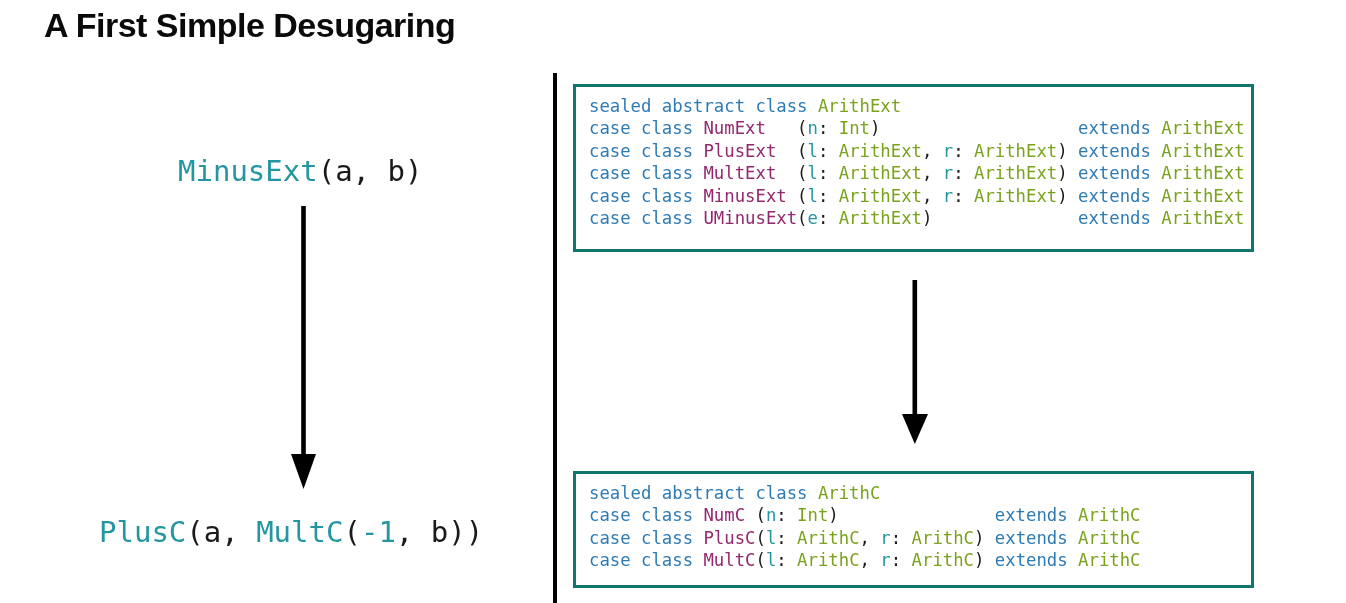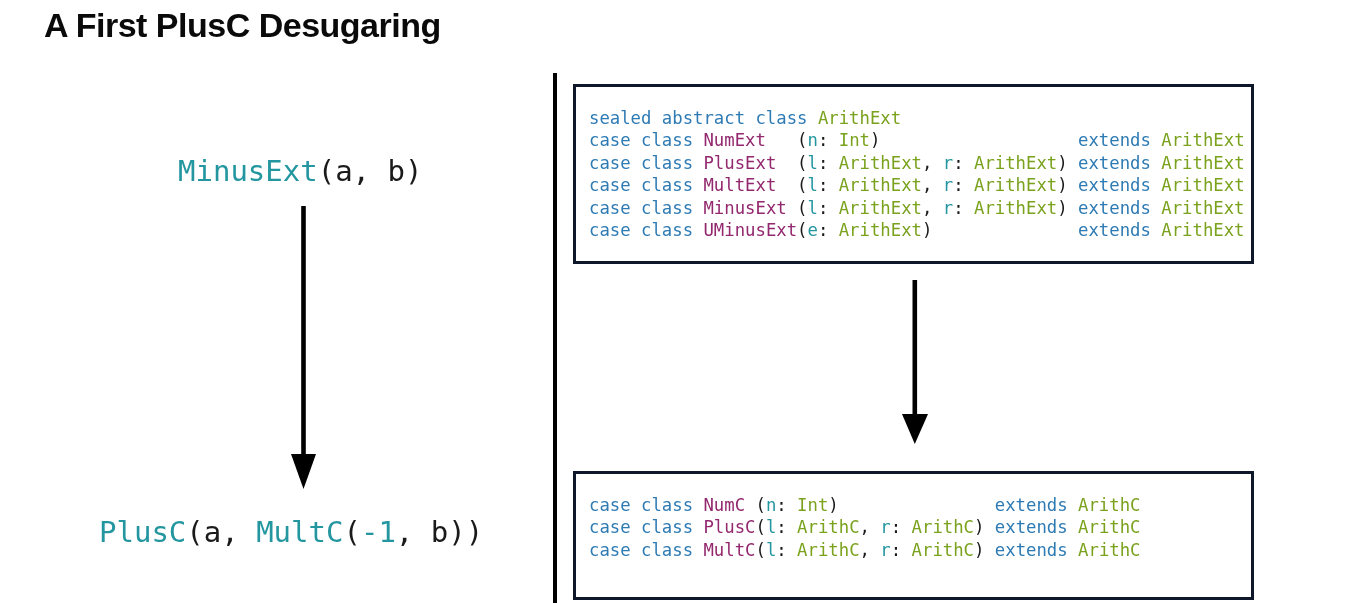--- a/index.html
+++ b/index.html
@@ -30,40 +30,40 @@
   .divider {
     position: absolute;
     left: 553px; top: 73px;
     width: 4px; height: 530px;
     background: #000000;
   }
   .code-box {
     position: absolute;
     left: 573px;
     width: 662px;
-    border: 3px solid #0f172a;
+    border: 3px solid #0f766e;
     background: #ffffff;
-    padding: 20px 0 10px 13px;
+    padding: 8px 0 10px 13px;
     font-family: "DejaVu Sans Mono", monospace;
     font-size: 17.3px;
     line-height: 22.4px;
   }
   #ext-box { top: 84px; height: 144px; }
   #core-box { top: 471px; height: 93px; }
   .code-line { white-space: pre; }
   .arrow {
     position: absolute;
   }
   #arrow-left { left: 283px; top: 206px; }
   #arrow-right { left: 897px; top: 280px; }
 </style>
 </head>
 <body>
 
-<div class="title">A First PlusC Desugaring</div>
+<div class="title">A First Simple Desugaring</div>
 
 <div id="sugar-expr" class="code-expr"><span style="color: rgb(35, 150, 160);">MinusExt</span><span style="color: rgb(26, 26, 26);">(a, b)</span></div>
 
 <svg id="arrow-left" class="arrow" width="41" height="284" viewBox="0 0 41 284">
   <rect x="18.2" y="0" width="4.6" height="252" fill="#000000"></rect>
   <polygon points="8,248 33,248 20.5,283" fill="#000000"></polygon>
 </svg>
 
 <div id="desugared-expr" class="code-expr"><span style="color: rgb(35, 150, 160);">PlusC</span><span style="color: rgb(26, 26, 26);">(a, </span><span style="color: rgb(35, 150, 160);">MultC</span><span style="color: rgb(26, 26, 26);">(</span><span style="color: rgb(35, 150, 160);">-1</span><span style="color: rgb(26, 26, 26);">, b))</span></div>
 
@@ -77,16 +77,17 @@
   <div class="code-line"><span style="color: rgb(46, 123, 180);">case class </span><span style="color: rgb(147, 40, 110);">MinusExt</span><span style="color: rgb(26, 26, 26);"> (</span><span style="color: rgb(35, 150, 160);">l</span><span style="color: rgb(26, 26, 26);">: </span><span style="color: rgb(122, 162, 29);">ArithExt</span><span style="color: rgb(26, 26, 26);">, </span><span style="color: rgb(35, 150, 160);">r</span><span style="color: rgb(26, 26, 26);">: </span><span style="color: rgb(122, 162, 29);">ArithExt</span><span style="color: rgb(26, 26, 26);">) </span><span style="color: rgb(46, 123, 180);">extends</span><span style="color: rgb(26, 26, 26);"> </span><span style="color: rgb(122, 162, 29);">ArithExt</span></div>
   <div class="code-line"><span style="color: rgb(46, 123, 180);">case class </span><span style="color: rgb(147, 40, 110);">UMinusExt</span><span style="color: rgb(26, 26, 26);">(</span><span style="color: rgb(35, 150, 160);">e</span><span style="color: rgb(26, 26, 26);">: </span><span style="color: rgb(122, 162, 29);">ArithExt</span><span style="color: rgb(26, 26, 26);">)              </span><span style="color: rgb(46, 123, 180);">extends</span><span style="color: rgb(26, 26, 26);"> </span><span style="color: rgb(122, 162, 29);">ArithExt</span></div>
 </div>
 
 <svg id="arrow-right" class="arrow" width="40" height="166" viewBox="0 0 40 166">
   <rect x="15.5" y="0" width="4.6" height="138" fill="#000000"></rect>
   <polygon points="5,134 31,134 17.8,164" fill="#000000"></polygon>
 </svg>
 
 <div id="core-box" class="code-box">
+  <div class="code-line"><span style="color: rgb(46, 123, 180);">sealed abstract class </span><span style="color: rgb(122, 162, 29);">ArithC</span></div>
   <div class="code-line"><span style="color: rgb(46, 123, 180);">case class </span><span style="color: rgb(147, 40, 110);">NumC</span><span style="color: rgb(26, 26, 26);"> (</span><span style="color: rgb(35, 150, 160);">n</span><span style="color: rgb(26, 26, 26);">: </span><span style="color: rgb(122, 162, 29);">Int</span><span style="color: rgb(26, 26, 26);">)               </span><span style="color: rgb(46, 123, 180);">extends</span><span style="color: rgb(26, 26, 26);"> </span><span style="color: rgb(122, 162, 29);">ArithC</span></div>
   <div class="code-line"><span style="color: rgb(46, 123, 180);">case class </span><span style="color: rgb(147, 40, 110);">PlusC</span><span style="color: rgb(26, 26, 26);">(</span><span style="color: rgb(35, 150, 160);">l</span><span style="color: rgb(26, 26, 26);">: </span><span style="color: rgb(122, 162, 29);">ArithC</span><span style="color: rgb(26, 26, 26);">, </span><span style="color: rgb(35, 150, 160);">r</span><span style="color: rgb(26, 26, 26);">: </span><span style="color: rgb(122, 162, 29);">ArithC</span><span style="color: rgb(26, 26, 26);">) </span><span style="color: rgb(46, 123, 180);">extends</span><span style="color: rgb(26, 26, 26);"> </span><span style="color: rgb(122, 162, 29);">ArithC</span></div>
   <div class="code-line"><span style="color: rgb(46, 123, 180);">case class </span><span style="color: rgb(147, 40, 110);">MultC</span><span style="color: rgb(26, 26, 26);">(</span><span style="color: rgb(35, 150, 160);">l</span><span style="color: rgb(26, 26, 26);">: </span><span style="color: rgb(122, 162, 29);">ArithC</span><span style="color: rgb(26, 26, 26);">, </span><span style="color: rgb(35, 150, 160);">r</span><span style="color: rgb(26, 26, 26);">: </span><span style="color: rgb(122, 162, 29);">ArithC</span><span style="color: rgb(26, 26, 26);">) </span><span style="color: rgb(46, 123, 180);">extends</span><span style="color: rgb(26, 26, 26);"> </span><span style="color: rgb(122, 162, 29);">ArithC</span></div>
 </div>
 
 </body></html>

